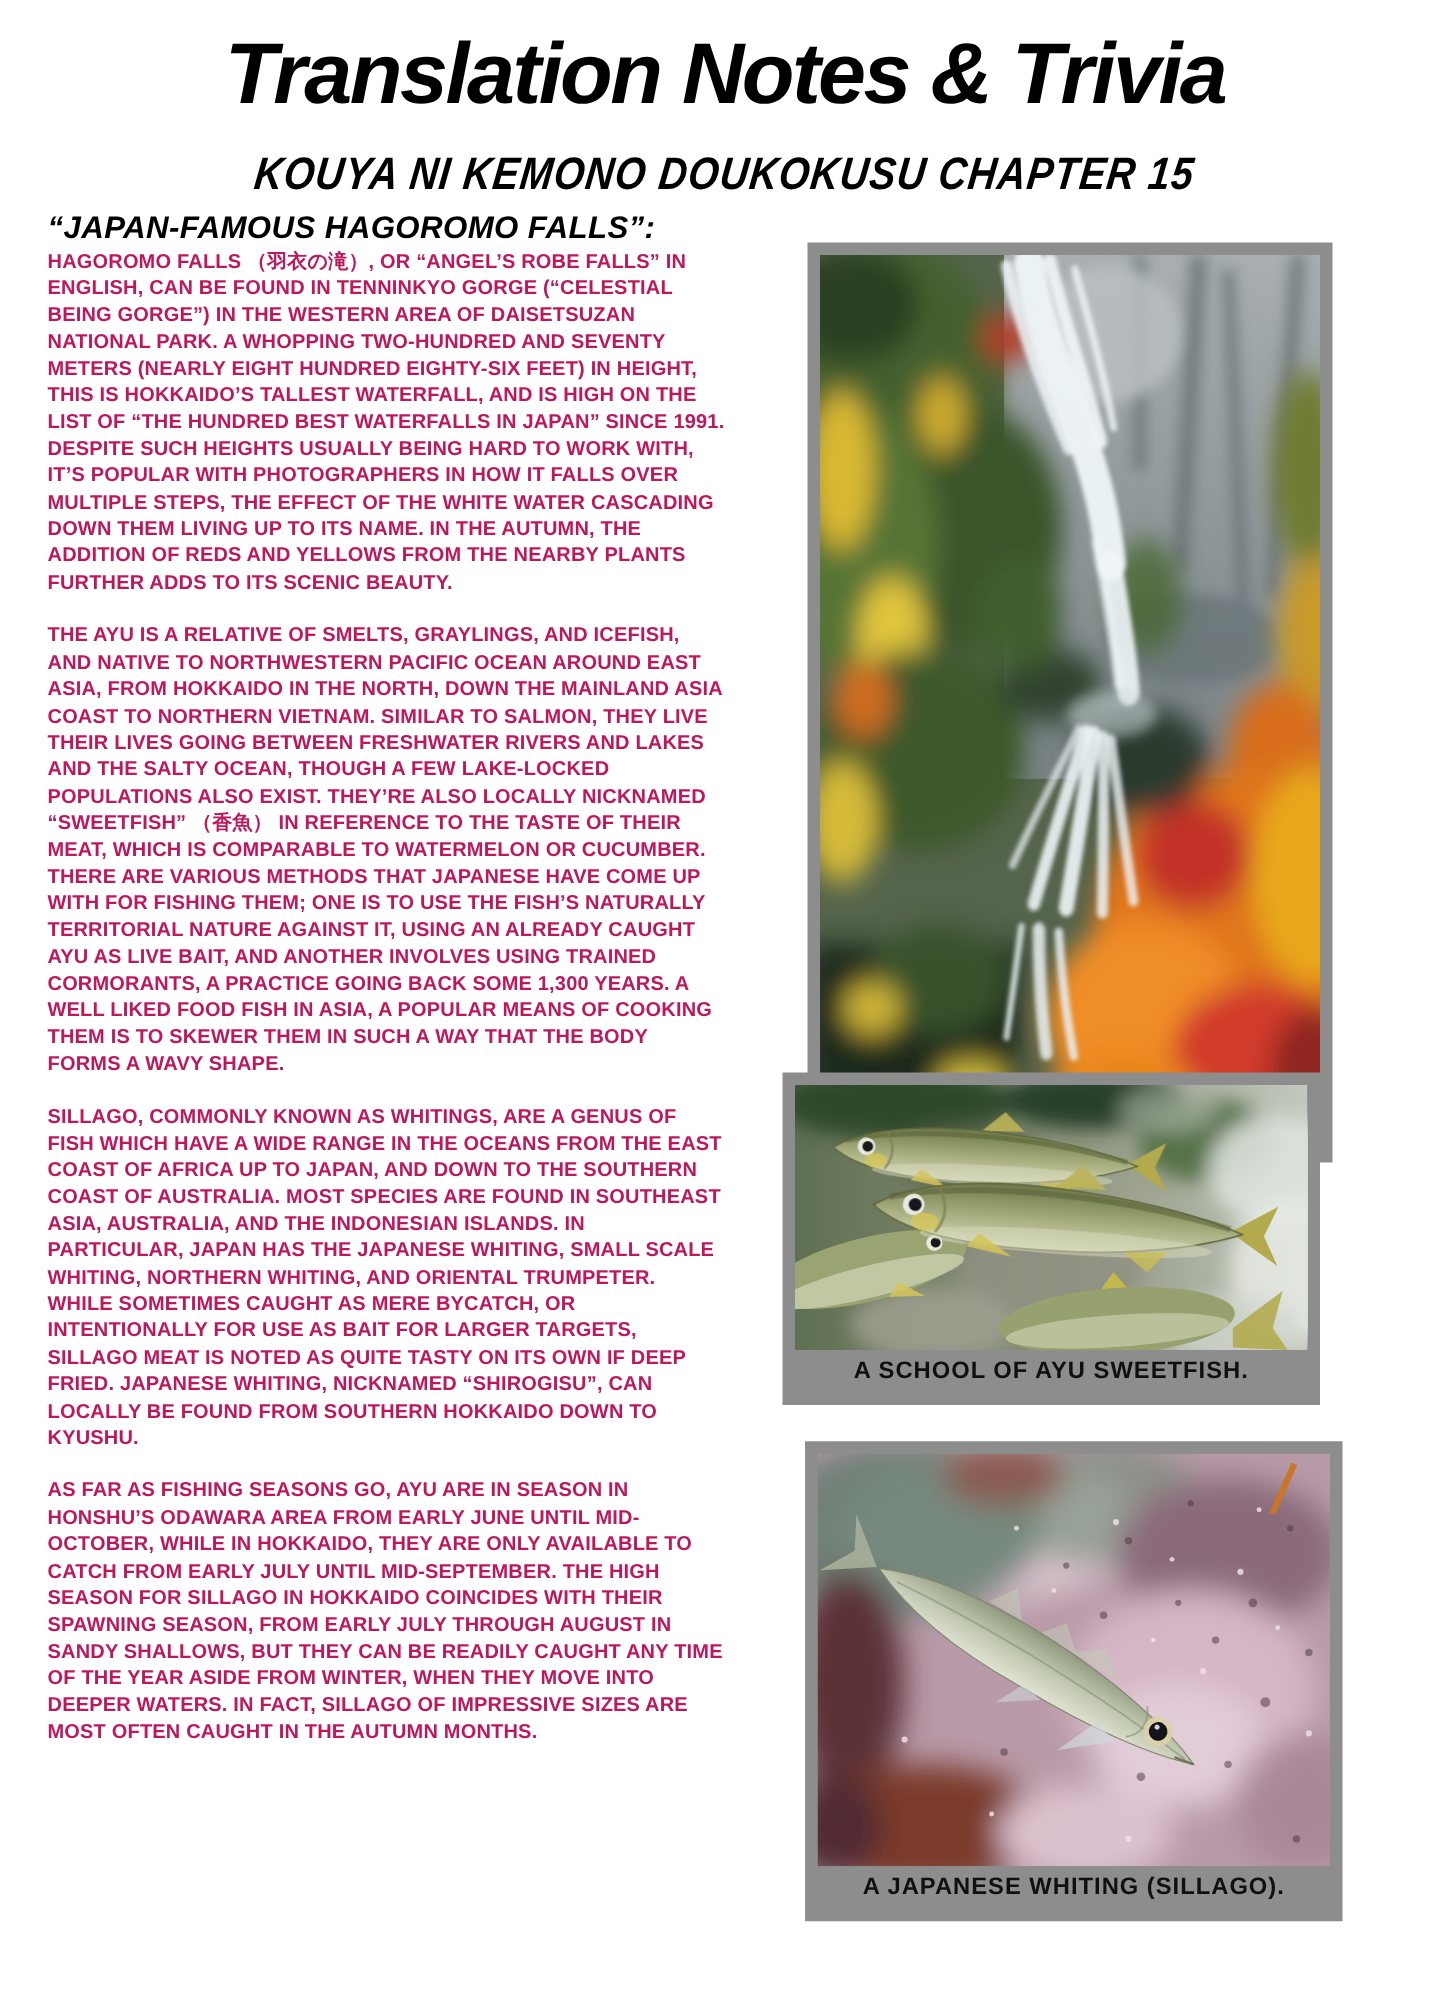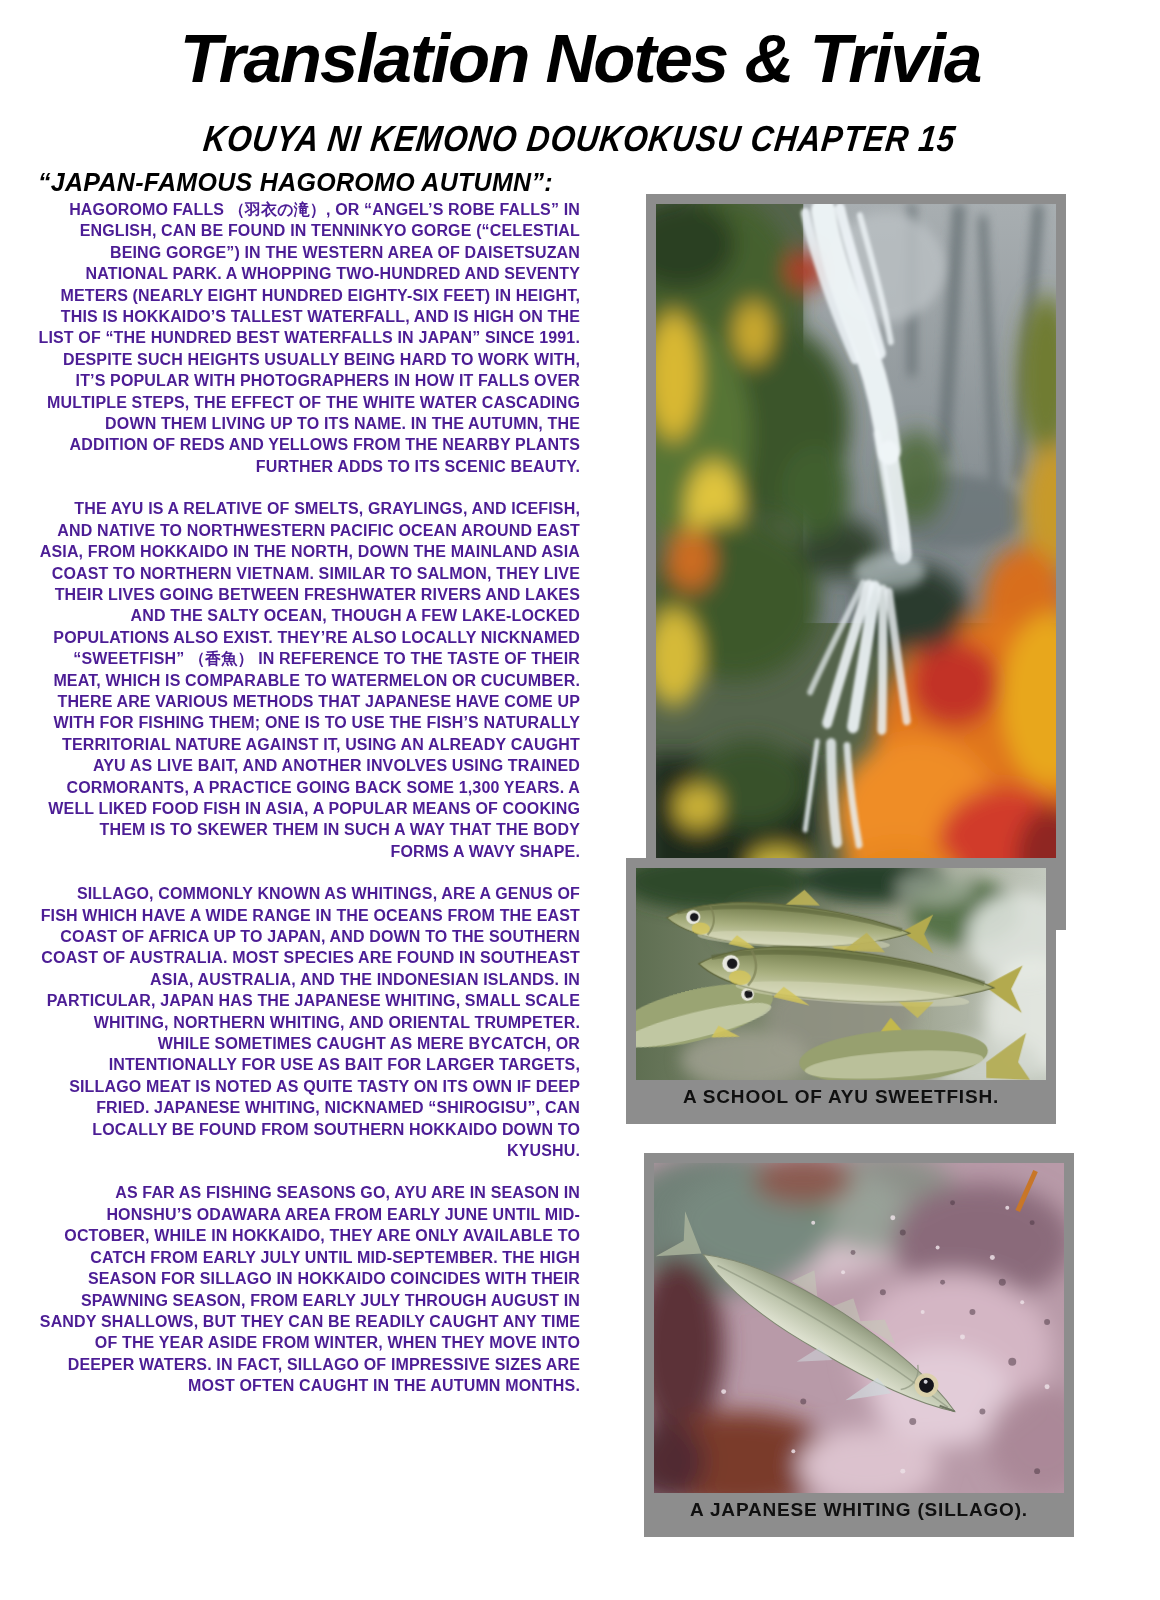--- a/index.html
+++ b/index.html
@@ -13,21 +13,21 @@
   #subtitle{display:inline-block;font-size:33px;font-weight:bold;font-style:italic;
             letter-spacing:1px;color:#000;margin-top:6px;
             transform:scaleX(.95) skewX(-7deg) scaleY(1.1);}
 
   
   #notes{position:absolute;left:38px;top:168px;width:542px;}
   .sec-heading{font-size:25px;font-weight:bold;font-style:italic;letter-spacing:.3px;
                margin:0 0 3px 0;line-height:28px;color:#000;}
   .sec-heading.second{margin-top:14px;}
   .body-par{font-size:16px;font-weight:bold;letter-spacing:.15px;line-height:21.4px;
-            margin:0 0 21px 0;text-align:right;color:#4c1d95;}
+            margin:0 0 21px 0;text-align:left;color:#be185d;}
 
   
   .figure{position:absolute;display:flex;flex-direction:column;box-sizing:border-box;
           padding:10px;margin:0;}
   .photo{flex:1 1 auto;overflow:hidden;}
   .photo svg{display:block;width:100%;height:100%;}
   .figure figcaption{flex:0 0 auto;height:34px;display:flex;align-items:center;
           justify-content:center;font-size:19px;font-weight:bold;letter-spacing:.8px;
           color:#101010;}
   #fig-falls{left:646px;top:194px;width:420px;height:736px;}
@@ -39,21 +39,21 @@
 
 <div id="page">
 
   <div id="header">
     <h1 id="title">Translation Notes &amp; Trivia</h1>
     <div id="subtitle">KOUYA NI KEMONO DOUKOKUSU CHAPTER 15</div>
   </div>
 
   <div id="notes">
     <section>
-      <h2 class="sec-heading">“JAPAN-FAMOUS HAGOROMO AUTUMN”:</h2>
+      <h2 class="sec-heading">“JAPAN-FAMOUS HAGOROMO FALLS”:</h2>
       <p class="body-par">HAGOROMO FALLS （羽衣の滝）, OR “ANGEL’S ROBE FALLS” IN ENGLISH, CAN BE FOUND IN TENNINKYO GORGE (“CELESTIAL BEING GORGE”) IN THE WESTERN AREA OF DAISETSUZAN NATIONAL PARK. A WHOPPING TWO-HUNDRED AND SEVENTY METERS (NEARLY EIGHT HUNDRED EIGHTY-SIX FEET) IN HEIGHT, THIS IS HOKKAIDO’S TALLEST WATERFALL, AND IS HIGH ON THE LIST OF “THE HUNDRED BEST WATERFALLS IN JAPAN” SINCE 1991. DESPITE SUCH HEIGHTS USUALLY BEING HARD TO WORK WITH, IT’S POPULAR WITH PHOTOGRAPHERS IN HOW IT FALLS OVER MULTIPLE STEPS, THE EFFECT OF THE WHITE WATER CASCADING DOWN THEM LIVING UP TO ITS NAME. IN THE AUTUMN, THE ADDITION OF REDS AND YELLOWS FROM THE NEARBY PLANTS FURTHER ADDS TO ITS SCENIC BEAUTY.</p>
     </section>
     <section>
       <p class="body-par">THE AYU IS A RELATIVE OF SMELTS, GRAYLINGS, AND ICEFISH, AND NATIVE TO NORTHWESTERN PACIFIC OCEAN AROUND EAST ASIA, FROM HOKKAIDO IN THE NORTH, DOWN THE MAINLAND ASIA COAST TO NORTHERN VIETNAM. SIMILAR TO SALMON, THEY LIVE THEIR LIVES GOING BETWEEN FRESHWATER RIVERS AND LAKES AND THE SALTY OCEAN, THOUGH A FEW LAKE-LOCKED POPULATIONS ALSO EXIST. THEY’RE ALSO LOCALLY NICKNAMED “SWEETFISH” （香魚） IN REFERENCE TO THE TASTE OF THEIR MEAT, WHICH IS COMPARABLE TO WATERMELON OR CUCUMBER. THERE ARE VARIOUS METHODS THAT JAPANESE HAVE COME UP WITH FOR FISHING THEM; ONE IS TO USE THE FISH’S NATURALLY TERRITORIAL NATURE AGAINST IT, USING AN ALREADY CAUGHT AYU AS LIVE BAIT, AND ANOTHER INVOLVES USING TRAINED CORMORANTS, A PRACTICE GOING BACK SOME 1,300 YEARS. A WELL LIKED FOOD FISH IN ASIA, A POPULAR MEANS OF COOKING THEM IS TO SKEWER THEM IN SUCH A WAY THAT THE BODY FORMS A WAVY SHAPE.</p>
       <p class="body-par">SILLAGO, COMMONLY KNOWN AS WHITINGS, ARE A GENUS OF FISH WHICH HAVE A WIDE RANGE IN THE OCEANS FROM THE EAST COAST OF AFRICA UP TO JAPAN, AND DOWN TO THE SOUTHERN COAST OF AUSTRALIA. MOST SPECIES ARE FOUND IN SOUTHEAST ASIA, AUSTRALIA, AND THE INDONESIAN ISLANDS. IN PARTICULAR, JAPAN HAS THE JAPANESE WHITING, SMALL SCALE WHITING, NORTHERN WHITING, AND ORIENTAL TRUMPETER. WHILE SOMETIMES CAUGHT AS MERE BYCATCH, OR INTENTIONALLY FOR USE AS BAIT FOR LARGER TARGETS, SILLAGO MEAT IS NOTED AS QUITE TASTY ON ITS OWN IF DEEP FRIED. JAPANESE WHITING, NICKNAMED “SHIROGISU”, CAN LOCALLY BE FOUND FROM SOUTHERN HOKKAIDO DOWN TO KYUSHU.</p>
       <p class="body-par">AS FAR AS FISHING SEASONS GO, AYU ARE IN SEASON IN HONSHU’S ODAWARA AREA FROM EARLY JUNE UNTIL MID-OCTOBER, WHILE IN HOKKAIDO, THEY ARE ONLY AVAILABLE TO CATCH FROM EARLY JULY UNTIL MID-SEPTEMBER. THE HIGH SEASON FOR SILLAGO IN HOKKAIDO COINCIDES WITH THEIR SPAWNING SEASON, FROM EARLY JULY THROUGH AUGUST IN SANDY SHALLOWS, BUT THEY CAN BE READILY CAUGHT ANY TIME OF THE YEAR ASIDE FROM WINTER, WHEN THEY MOVE INTO DEEPER WATERS. IN FACT, SILLAGO OF IMPRESSIVE SIZES ARE MOST OFTEN CAUGHT IN THE AUTUMN MONTHS.</p>
     </section>
   </div>
 
   <figure class="figure" id="fig-falls" style="background:#8d8d8d;">

